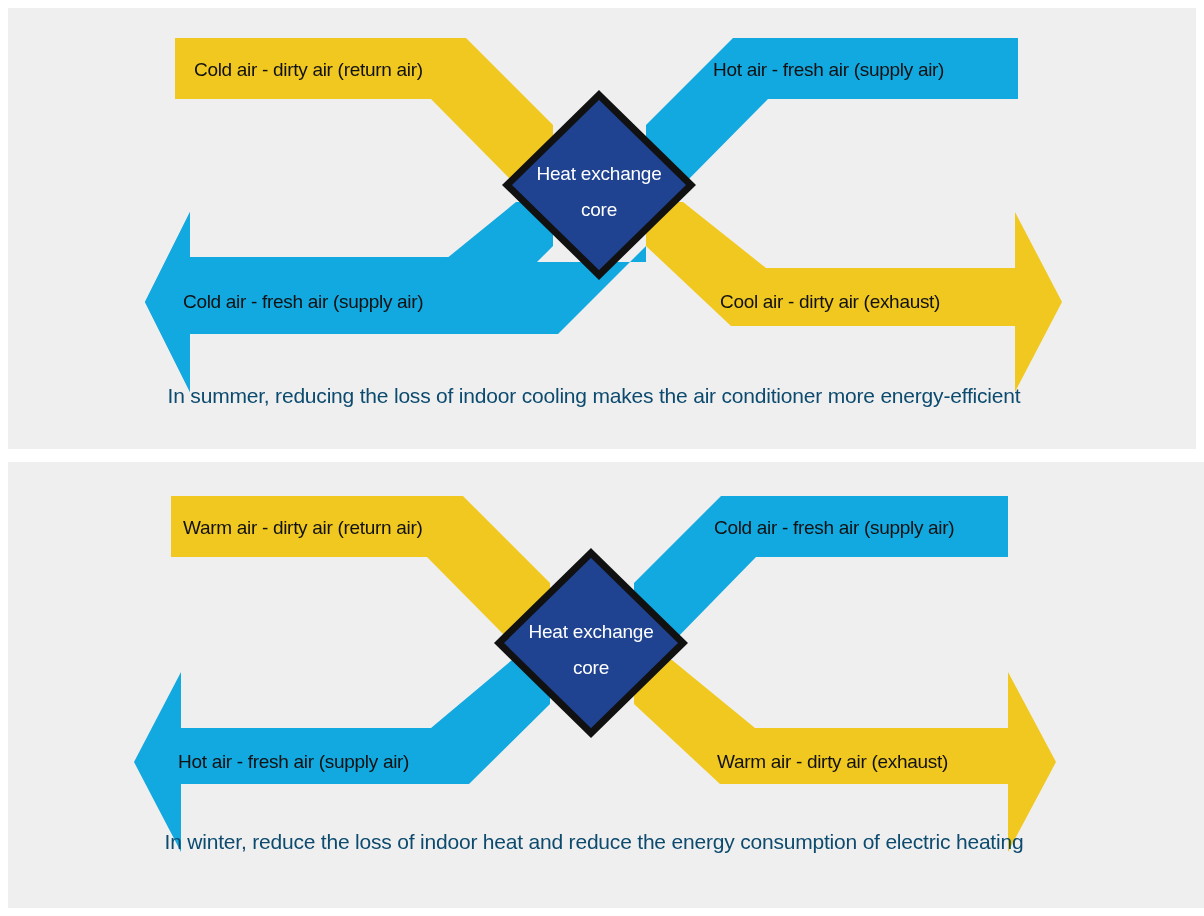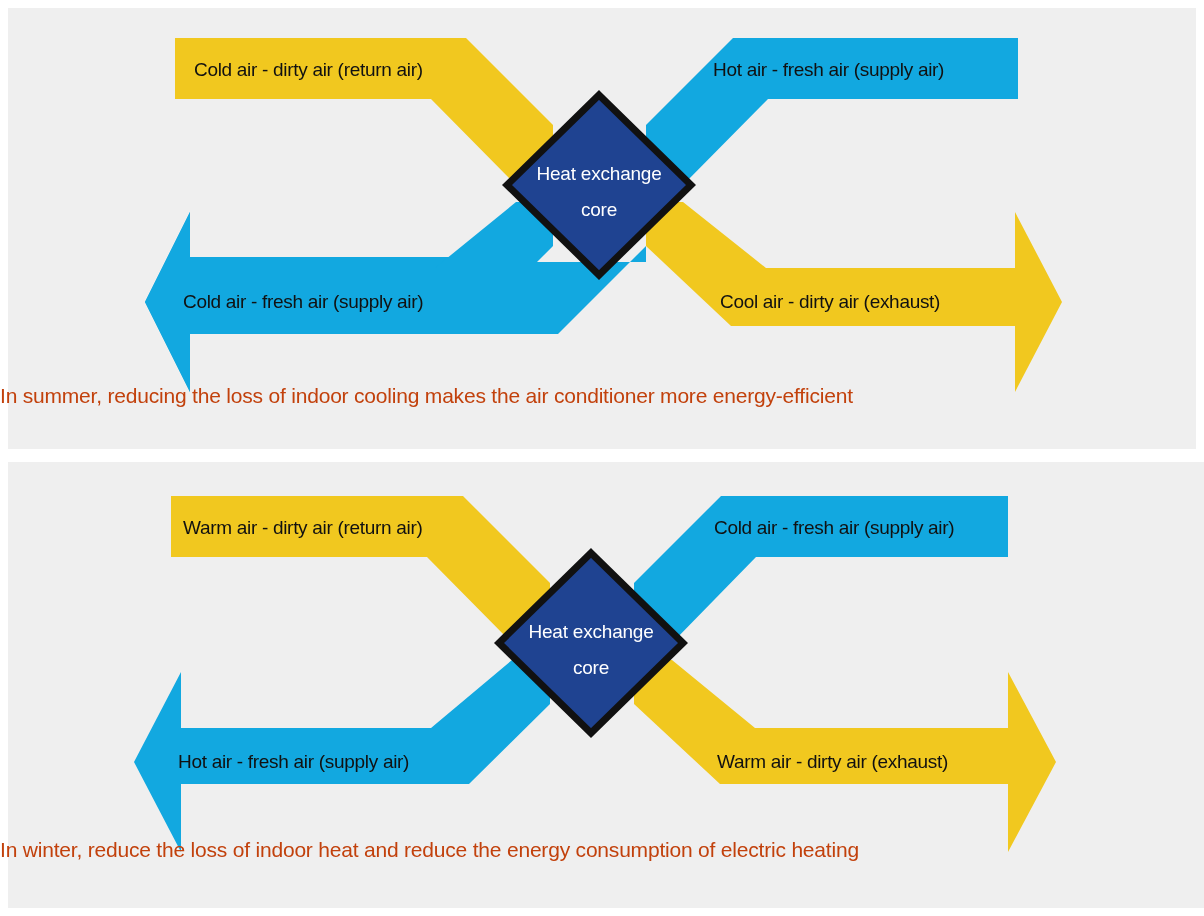--- a/index.html
+++ b/index.html
@@ -3,26 +3,26 @@
 <meta charset="utf-8">
 <style>
   html,body{margin:0;padding:0;background:#ffffff;}
   body{width:1204px;height:916px;font-family:"Liberation Sans",sans-serif;overflow:hidden;}
   .stage{position:relative;width:1204px;height:796px;background:#ffffff;}
   .panel{position:absolute;left:8px;width:1188px;background:#efefef;}
   #panel-summer{top:8px;height:441px;}
   #panel-winter{top:462px;height:446px;padding-left:16px;}
   .flowsvg{position:absolute;left:0;top:0;width:1188px;height:100%;display:block;}
   .caption{
-    position:absolute;left:0;width:1188px;
+    position:absolute;left:0;width:1188px;text-align:center;
     font-family:"Liberation Sans",sans-serif;
-    font-size:21px;color:#c2410c;letter-spacing:-0.2px;white-space:nowrap;
+    font-size:21px;color:#0c4a6e;letter-spacing:-0.2px;white-space:nowrap;
   }
   #caption-summer{top:384px;}
-  #caption-winter{top:830px;margin-top:8px;}
+  #caption-winter{top:830px;}
   .lbl{
     font-family:"Liberation Sans",sans-serif;
     font-size:19px;fill:#111111;letter-spacing:-0.3px;
   }
   .core-lbl{
     font-family:"Liberation Sans",sans-serif;
     font-size:19px;fill:#ffffff;letter-spacing:-0.2px;
   }
 </style>
 </head>

